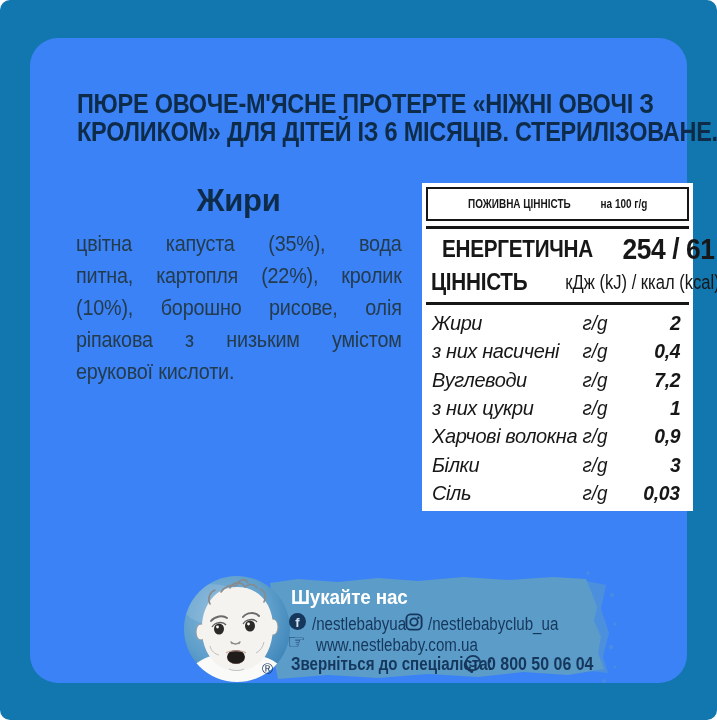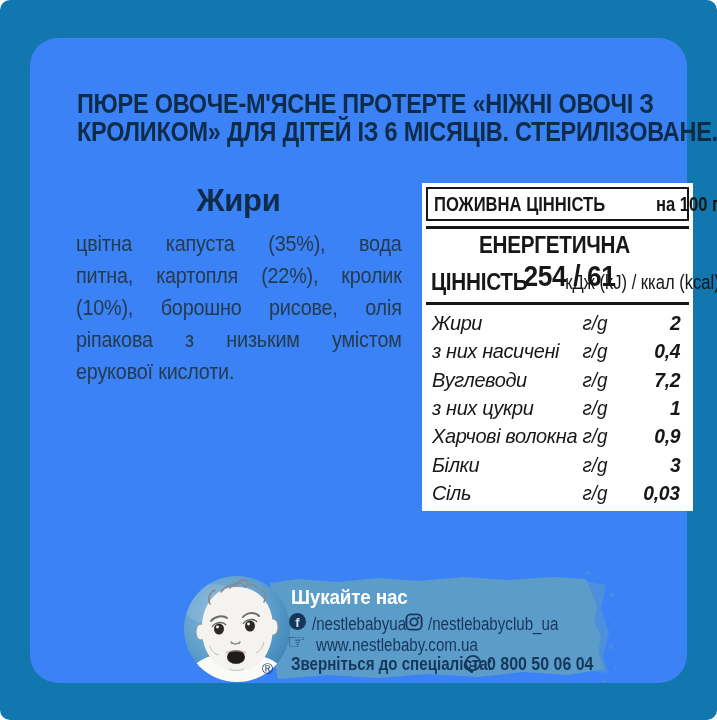--- a/index.html
+++ b/index.html
@@ -37,30 +37,30 @@
   .ing-line{text-align:justify;text-align-last:justify;}
   .ing-line.last{text-align-last:left;}
   
   .nutri{
     left:392px;top:145px;width:271px;height:328px;background:#ffffff;
     color:#171717;
   }
   .nutri-header{
     position:absolute;left:4px;right:4px;top:4px;height:30px;
     border:2.5px solid #161616;
-    display:flex;align-items:center;justify-content:flex-start;
-    padding:0 6px;font-weight:700;font-size:20px;white-space:nowrap;
+    display:flex;align-items:center;justify-content:center;
+    padding:0 6px;font-weight:700;font-size:12px;white-space:nowrap;
   }
   .cxl{display:inline-block;transform:scaleX(.83);transform-origin:0 50%;}
   .cxr{display:inline-block;transform:scaleX(.83);transform-origin:100% 50%;}
   .rule{position:absolute;left:4px;right:4px;height:3px;background:#161616;}
   .rule1{top:43px;}
   .rule2{top:119px;}
   .energy-line1{position:absolute;left:20px;right:9px;top:49px;height:34px;
-    display:flex;align-items:center;white-space:nowrap;flex-direction:column;}
+    display:flex;align-items:center;white-space:nowrap;}
   .energy-line2{position:absolute;left:9px;right:4px;top:84px;height:30px;
     display:flex;align-items:center;justify-content:flex-start;white-space:nowrap;}
   .energy-label{font-weight:700;font-size:23px;display:inline-block;
     transform:scaleX(.9);transform-origin:0 50%;letter-spacing:-0.3px;}
   .energy-value{font-weight:700;font-size:30px;display:inline-block;
     transform:scaleX(.88);transform-origin:100% 50%;letter-spacing:-0.5px;}
   .energy-units{font-size:19.5px;display:inline-block;
     transform:scaleX(.85);transform-origin:100% 50%;}
   .rows{position:absolute;left:0;right:0;top:126px;}
   .nrow{position:relative;height:28.3px;white-space:nowrap;font-style:italic;}

